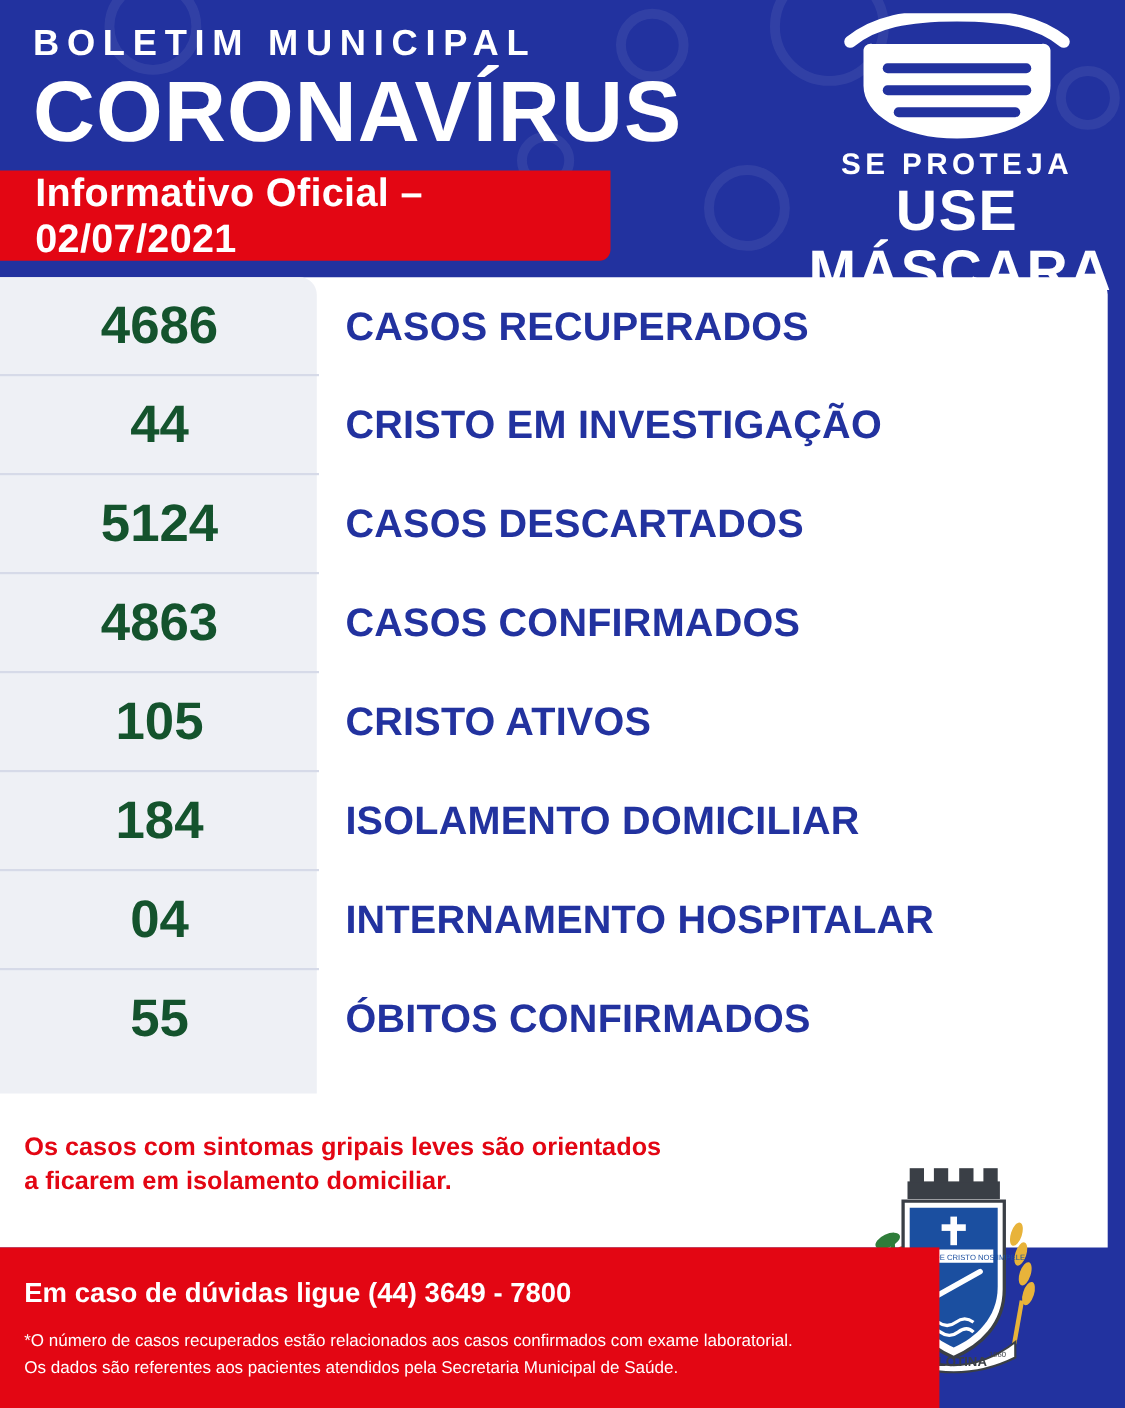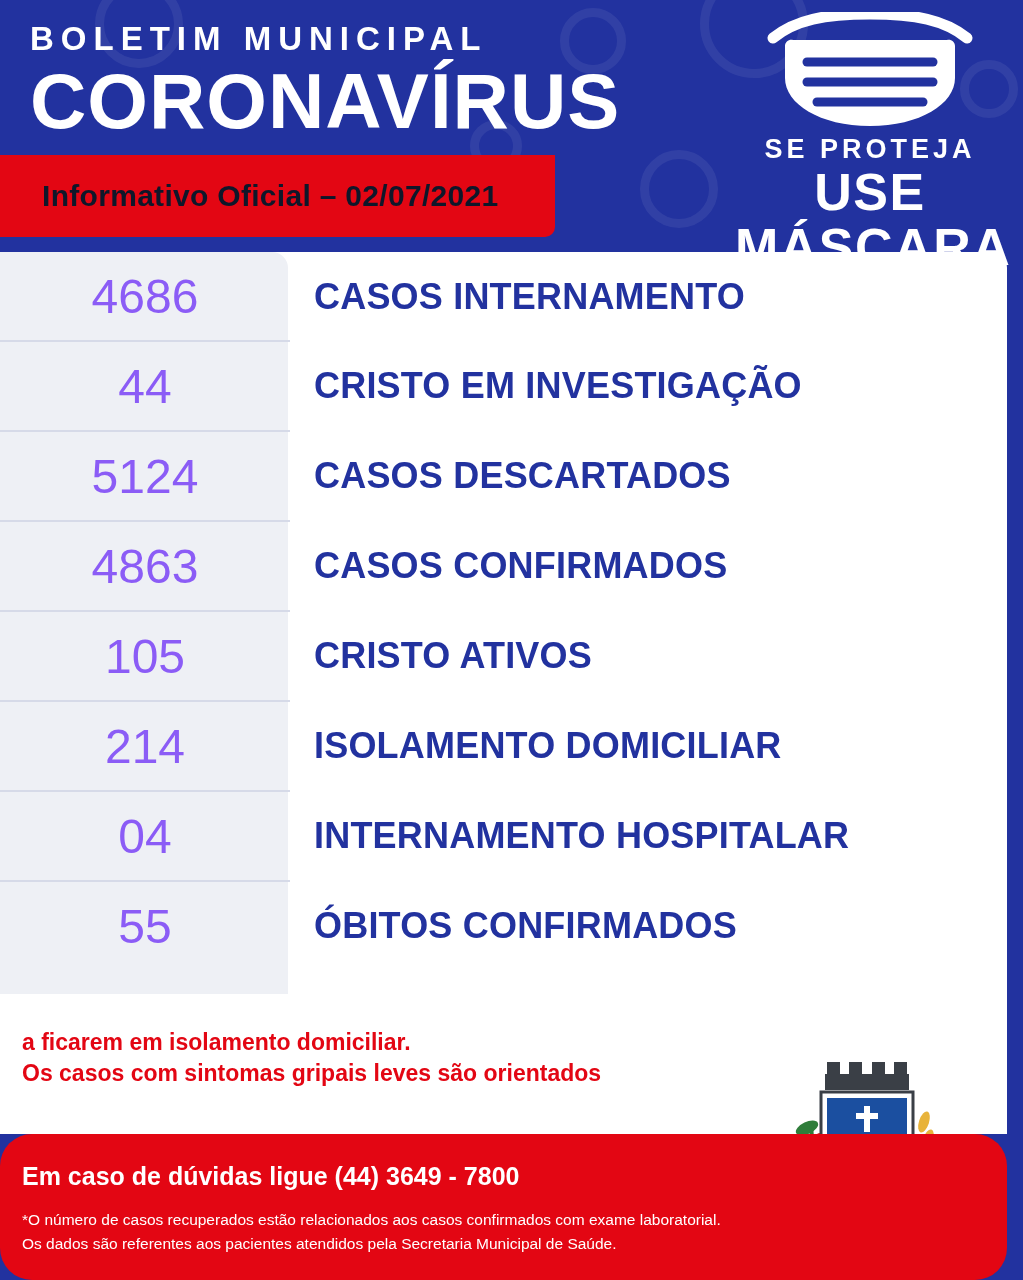--- a/index.html
+++ b/index.html
@@ -65,24 +65,24 @@
     left: 0;
     top: 155px;
     width: 555px;
     height: 82px;
     background: #e30613;
     border-bottom-right-radius: 10px;
     display: flex;
     align-items: center;
   }
   .redbar span {
-    color: #0f172a;
-    font-size: 30px;
-    font-weight: bold;
-    margin-left: 42px;
+    color: #ffffff;
+    font-size: 36px;
+    font-weight: bold;
+    margin-left: 32px;
     letter-spacing: 0.3px;
   }
 
   
   .mask-wrap {
     position: absolute;
     right: 18px;
     top: 12px;
     width: 270px;
     text-align: center;
@@ -135,23 +135,23 @@
     border-collapse: collapse;
     table-layout: fixed;
   }
   table.stats td {
     height: 86px;
     vertical-align: middle;
   }
   td.num {
     width: 288px;
     text-align: center;
-    color: #8b5cf6;
+    color: #14532d;
     font-size: 48px;
-    font-weight: normal;
+    font-weight: bold;
     border-bottom: 2px solid #d6dae8;
   }
   tr:last-child td.num { border-bottom: none; }
   td.lbl {
     padding-left: 24px;
     color: #22329f;
     font-size: 36px;
     font-weight: bold;
     letter-spacing: 0.2px;
   }
@@ -174,25 +174,24 @@
     top: 800px;
     width: 160px;
     height: 200px;
   }
 
   
   .footer {
     position: absolute;
     left: 0;
     top: 1134px;
-    width: 1007px;
+    width: 854px;
     height: 146px;
     background: #e30613;
     color: #ffffff;
-    border-radius: 32px;
   }
   .foot-phone {
     position: absolute;
     left: 22px;
     top: 28px;
     font-size: 25px;
     font-weight: bold;
   }
   .foot-fine {
     position: absolute;
@@ -242,56 +241,56 @@
     </div>
   </div>
 
   <div class="card">
     <div class="numcol"></div>
 
     <table class="stats">
       <tbody>
         <tr>
           <td class="num">4686</td>
-          <td class="lbl">CASOS INTERNAMENTO</td>
+          <td class="lbl">CASOS RECUPERADOS</td>
         </tr>
         <tr>
           <td class="num">44</td>
           <td class="lbl">CRISTO EM INVESTIGAÇÃO</td>
         </tr>
         <tr>
           <td class="num">5124</td>
           <td class="lbl">CASOS DESCARTADOS</td>
         </tr>
         <tr>
           <td class="num">4863</td>
           <td class="lbl">CASOS CONFIRMADOS</td>
         </tr>
         <tr>
           <td class="num">105</td>
           <td class="lbl">CRISTO ATIVOS</td>
         </tr>
         <tr>
-          <td class="num">214</td>
+          <td class="num">184</td>
           <td class="lbl">ISOLAMENTO DOMICILIAR</td>
         </tr>
         <tr>
           <td class="num">04</td>
           <td class="lbl">INTERNAMENTO HOSPITALAR</td>
         </tr>
         <tr>
           <td class="num">55</td>
           <td class="lbl">ÓBITOS CONFIRMADOS</td>
         </tr>
       </tbody>
     </table>
 
     <div class="note">
+      <div>Os casos com sintomas gripais leves são orientados</div>
       <div>a ficarem em isolamento domiciliar.</div>
-      <div>Os casos com sintomas gripais leves são orientados</div>
     </div>
 
     <svg class="crest" viewBox="0 0 160 200">
 
       <g fill="#e8b33a">
         <ellipse cx="137" cy="70" rx="5" ry="11" transform="rotate(18 137 70)"></ellipse>
         <ellipse cx="141" cy="88" rx="5" ry="11" transform="rotate(18 141 88)"></ellipse>
         <ellipse cx="145" cy="106" rx="5" ry="11" transform="rotate(18 145 106)"></ellipse>
         <ellipse cx="148" cy="124" rx="5" ry="11" transform="rotate(18 148 124)"></ellipse>
         <rect x="140" y="130" width="4" height="40" transform="rotate(10 140 130)"></rect>

